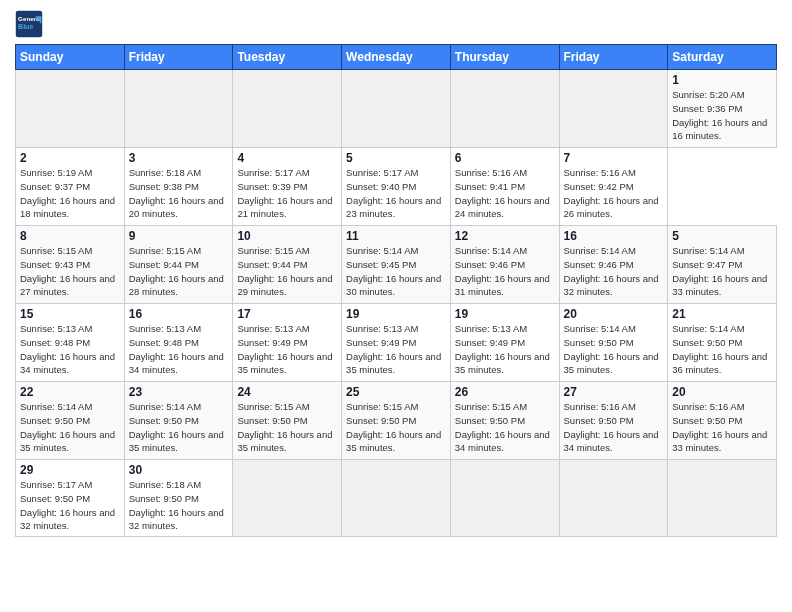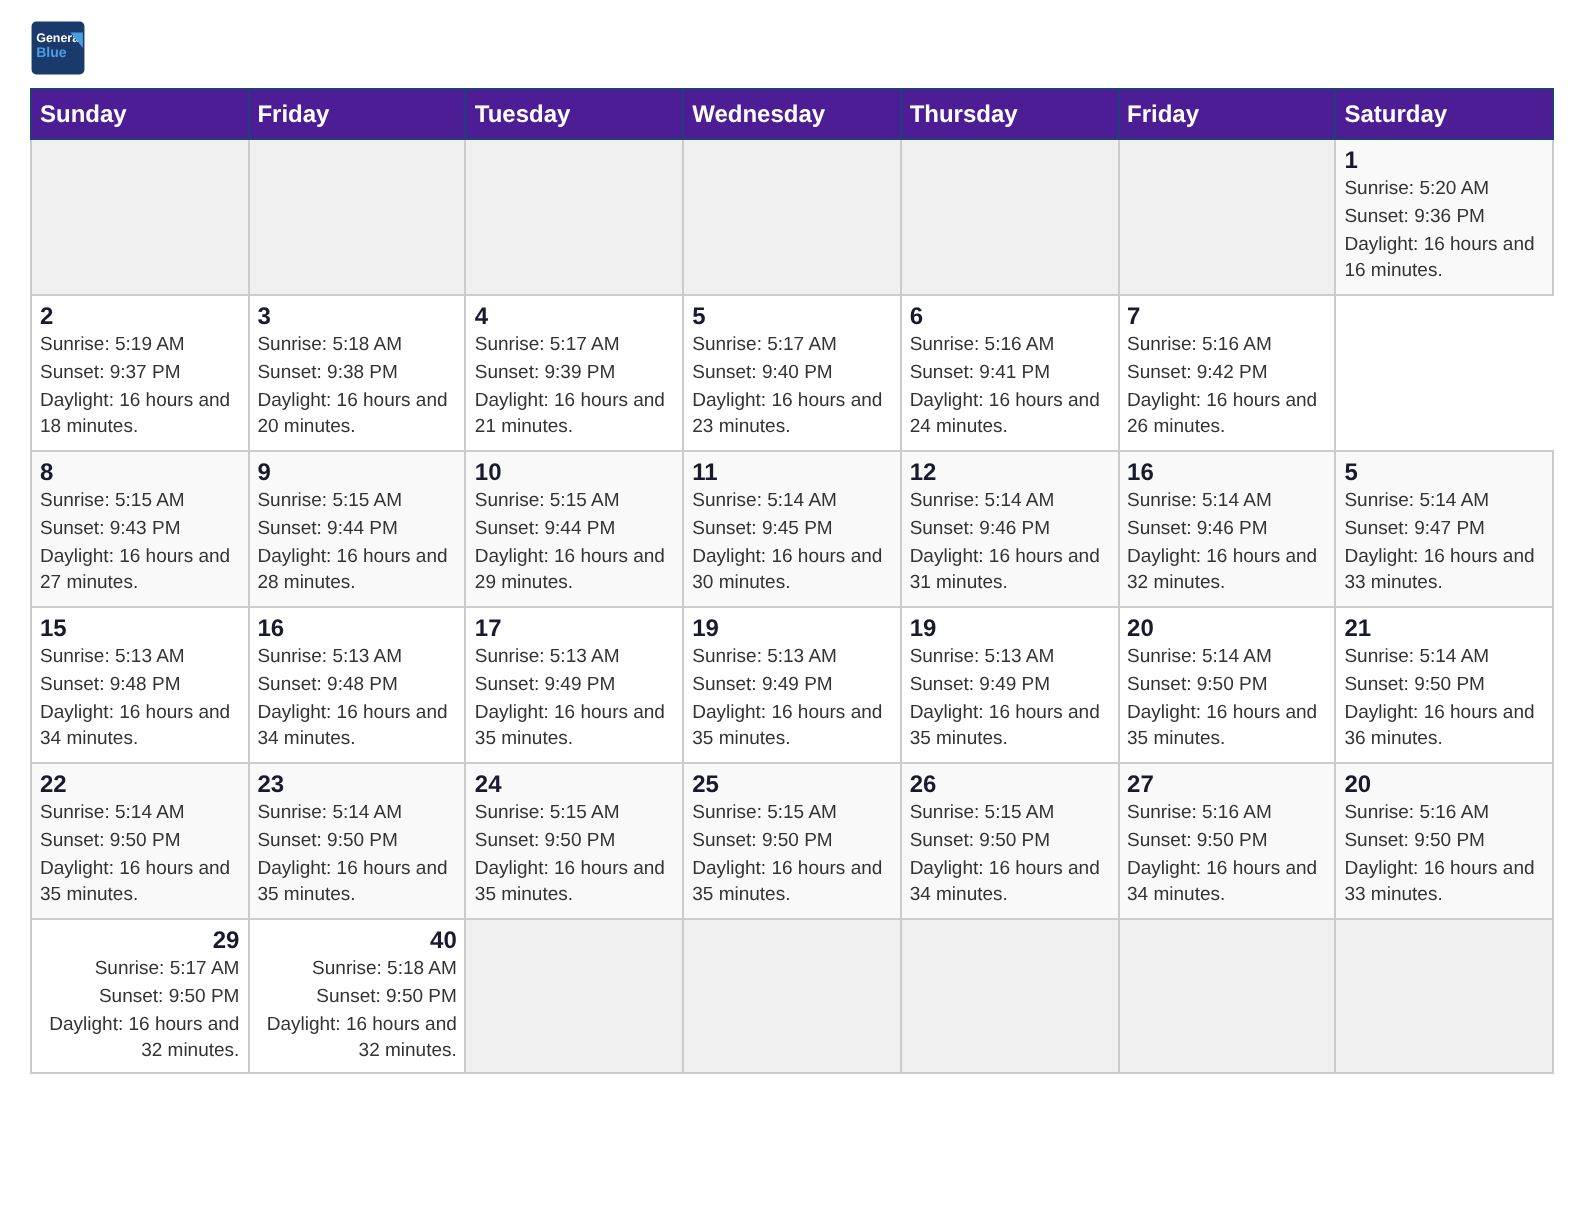--- a/index.html
+++ b/index.html
@@ -43,21 +43,21 @@
     .subtitle {
       font-size: 14px;
       color: #555;
     }
     .calendar-table {
       width: 100%;
       border-collapse: collapse;
       table-layout: fixed;
     }
     .calendar-table th {
-      background: #4c1d95;
+      background: #3b82f6;
       color: #fff;
       font-size: 12px;
       font-weight: bold;
       padding: 5px 4px;
       text-align: left;
       border: 1px solid #1e3f7a;
     }
     .calendar-table td {
       border: 1px solid #ccc;
       vertical-align: top;
@@ -82,21 +82,20 @@
     .day-info {
       line-height: 1.45;
       font-size: 9.5px;
       color: #333;
     }
     .empty-cell {
       background: #f0f0f0 !important;
     }
     .last-row td {
       height: 68px;
-      text-align: right;
     }
   </style>
 </head>
 <body>
 
 <div class="page">
   <div class="header-row">
     <div class="logo">
       <svg class="logo-icon" viewBox="0 0 36 36">
         <rect x="1" y="1" width="34" height="34" rx="3" fill="#1a3a6b"></rect>
@@ -251,21 +250,21 @@
             <span class="day-num">20</span>
             <div class="day-info">Sunrise: 5:16 AM<br>Sunset: 9:50 PM<br>Daylight: 16 hours and 33 minutes.</div>
           </td>
         </tr>
         <tr class="last-row">
           <td>
             <span class="day-num">29</span>
             <div class="day-info">Sunrise: 5:17 AM<br>Sunset: 9:50 PM<br>Daylight: 16 hours and 32 minutes.</div>
           </td>
           <td>
-            <span class="day-num">40</span>
+            <span class="day-num">30</span>
             <div class="day-info">Sunrise: 5:18 AM<br>Sunset: 9:50 PM<br>Daylight: 16 hours and 32 minutes.</div>
           </td>
           <td class="empty-cell"></td>
           <td class="empty-cell"></td>
           <td class="empty-cell"></td>
           <td class="empty-cell"></td>
           <td class="empty-cell"></td>
         </tr>
       </tbody>
   </table>

